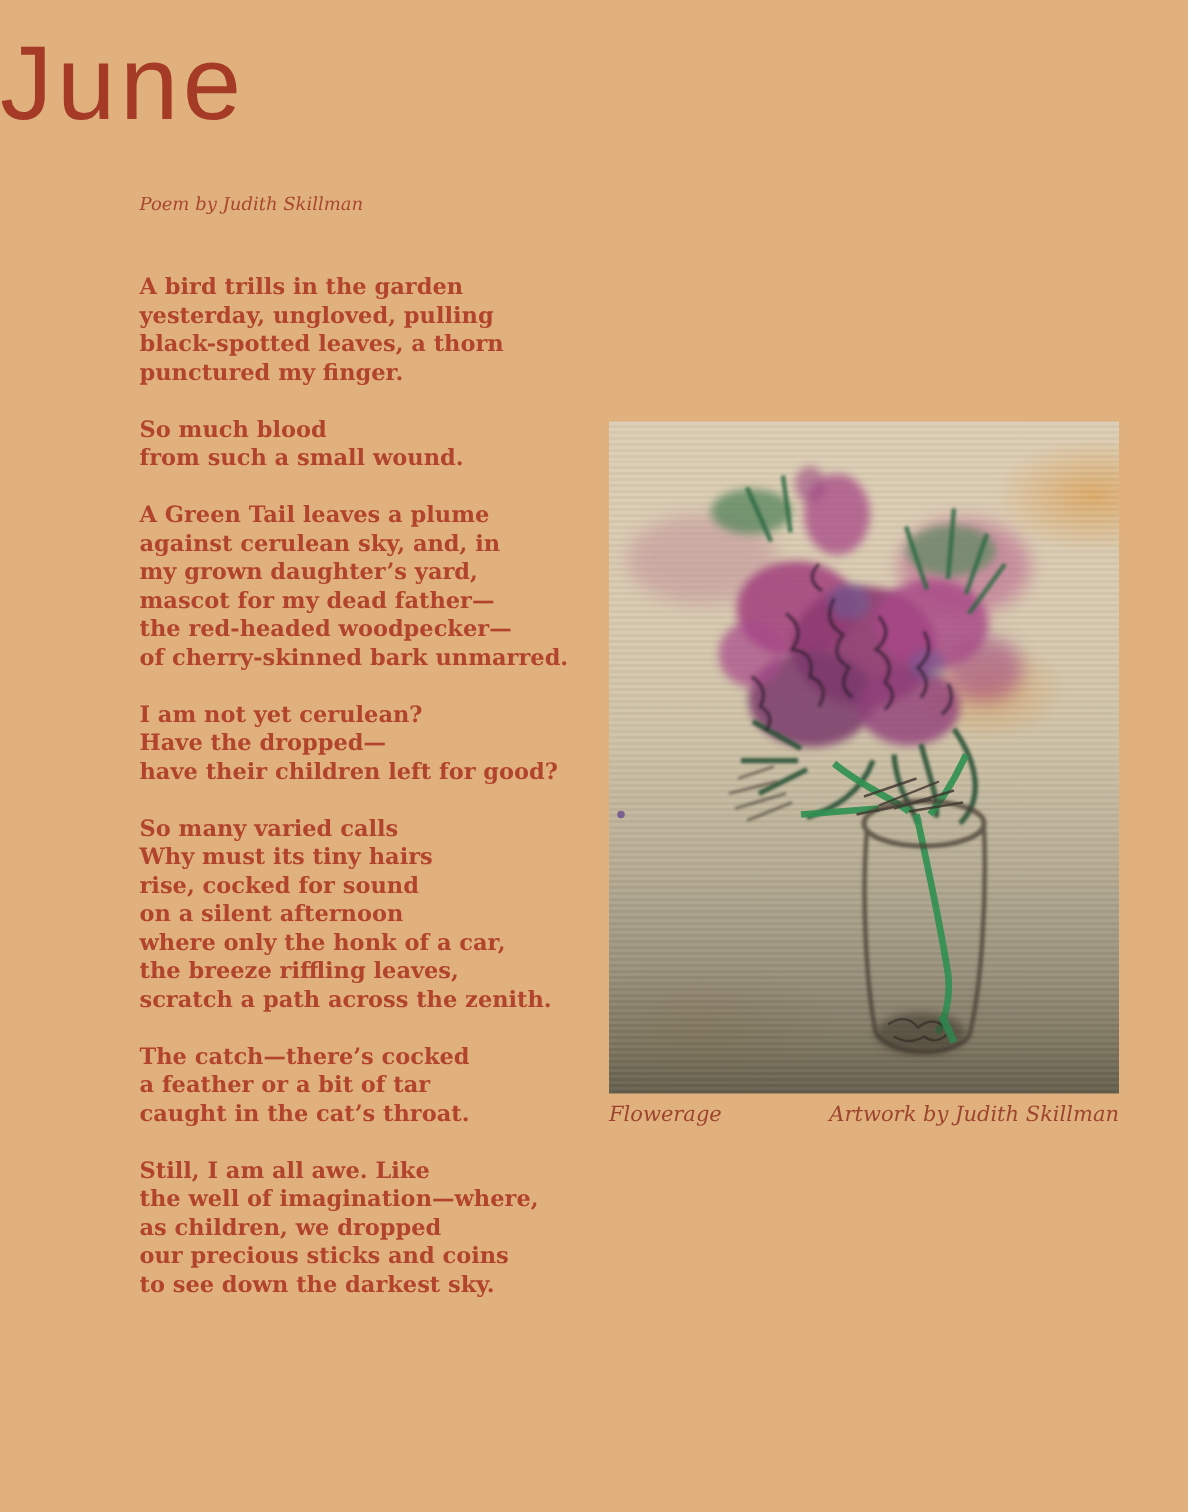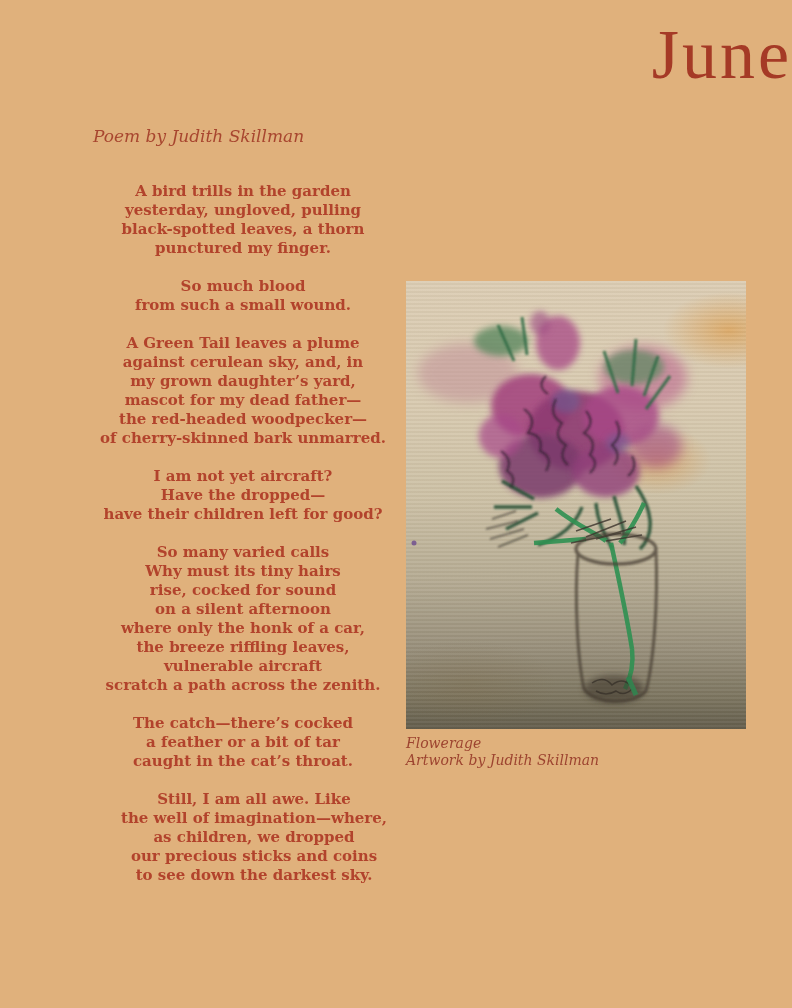--- a/index.html
+++ b/index.html
@@ -18,49 +18,49 @@
     position: absolute;
     inset: 0;
     width: 792px;
     height: 1008px;
   }
   .title {
     position: absolute;
     top: 20px;
     left: 0;
     width: 100%;
-    text-align: right;
-    font-family: Liberation Serif, serif;
+    text-align: left;
+    font-family: Liberation Sans, sans-serif;
     font-size: 70px;
     line-height: 1.0;
     letter-spacing: 3px;
     color: var(--title-text, #a53a26);
   }
   .byline {
     position: absolute;
     left: 93px;
     top: 127px;
     font-style: italic;
-    font-size: 17px;
+    font-size: 12px;
     line-height: 18px;
     color: var(--byline-text, #a8462f);
   }
   .poem {
     position: absolute;
     left: 93px;
     top: 182px;
     width: 300px;
     font-weight: bold;
     font-size: 15px;
     line-height: 19px;
     color: var(--poem-text, #b2432c);
   }
   .stanza { margin: 0 0 19px 0; }
-  .stanza:last-child { margin-bottom: 0; margin-left: 22px; }
-  .poem-line { white-space: nowrap; text-align: center; }
+  .stanza:last-child { margin-bottom: 0; }
+  .poem-line { white-space: nowrap; }
 
   .artwork {
     position: absolute;
     left: 406px;
     top: 281px;
     width: 340px;
     height: 448px;
     background:
       repeating-linear-gradient(180deg, rgba(255,255,255,0.05) 0 2px, rgba(60,50,30,0.04) 2px 4px),
       radial-gradient(95px 55px at 95% 11%, rgba(222,144,48,0.55), rgba(222,144,48,0) 70%),
@@ -74,21 +74,20 @@
     position: absolute;
     left: 406px;
     top: 735px;
     width: 340px;
     display: flex;
     justify-content: space-between;
     font-style: italic;
     font-size: 14px;
     line-height: 17px;
     color: var(--caption-text, #9d4430);
-    flex-direction: column;
   }
 </style>
 </head>
 <body>
 
 <div class="page">
 
   <div class="title">June</div>
 
   <div class="byline">Poem by Judith Skillman</div>
@@ -106,32 +105,31 @@
       </div>
       <div class="stanza">
         <div class="poem-line">A Green Tail leaves a plume</div>
         <div class="poem-line">against cerulean sky, and, in</div>
         <div class="poem-line">my grown daughter’s yard,</div>
         <div class="poem-line">mascot for my dead father—</div>
         <div class="poem-line">the red-headed woodpecker—</div>
         <div class="poem-line">of cherry-skinned bark unmarred.</div>
       </div>
       <div class="stanza">
-        <div class="poem-line">I am not yet aircraft?</div>
+        <div class="poem-line">I am not yet cerulean?</div>
         <div class="poem-line">Have the dropped—</div>
         <div class="poem-line">have their children left for good?</div>
       </div>
       <div class="stanza">
         <div class="poem-line">So many varied calls</div>
         <div class="poem-line">Why must its tiny hairs</div>
         <div class="poem-line">rise, cocked for sound</div>
         <div class="poem-line">on a silent afternoon</div>
         <div class="poem-line">where only the honk of a car,</div>
         <div class="poem-line">the breeze riffling leaves,</div>
-        <div class="poem-line">vulnerable aircraft</div>
         <div class="poem-line">scratch a path across the zenith.</div>
       </div>
       <div class="stanza">
         <div class="poem-line">The catch—there’s cocked</div>
         <div class="poem-line">a feather or a bit of tar</div>
         <div class="poem-line">caught in the cat’s throat.</div>
       </div>
       <div class="stanza">
         <div class="poem-line">Still, I am all awe. Like</div>
         <div class="poem-line">the well of imagination—where,</div>

